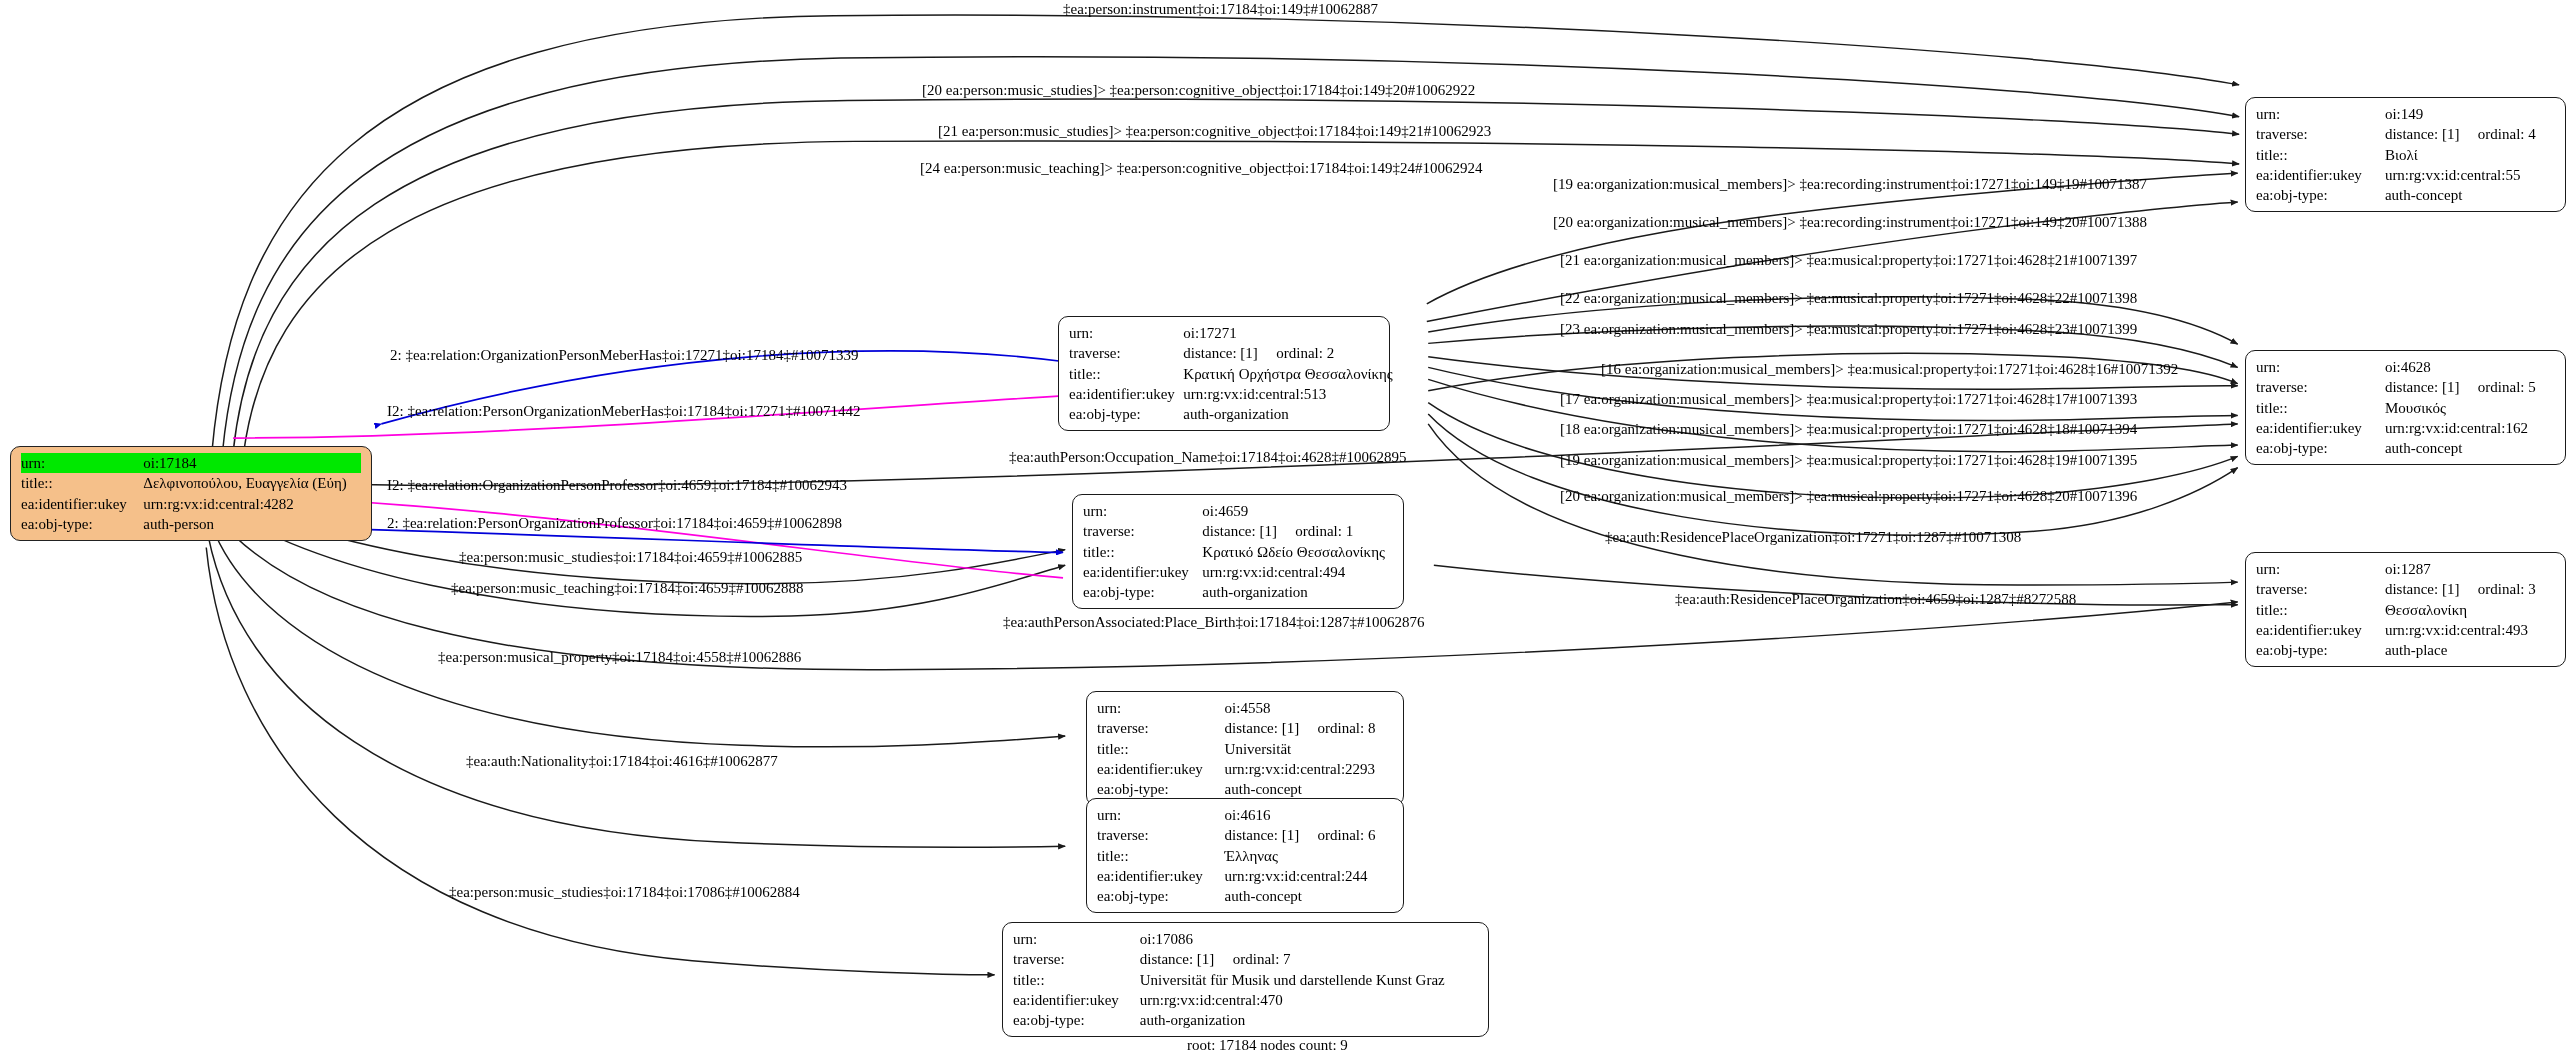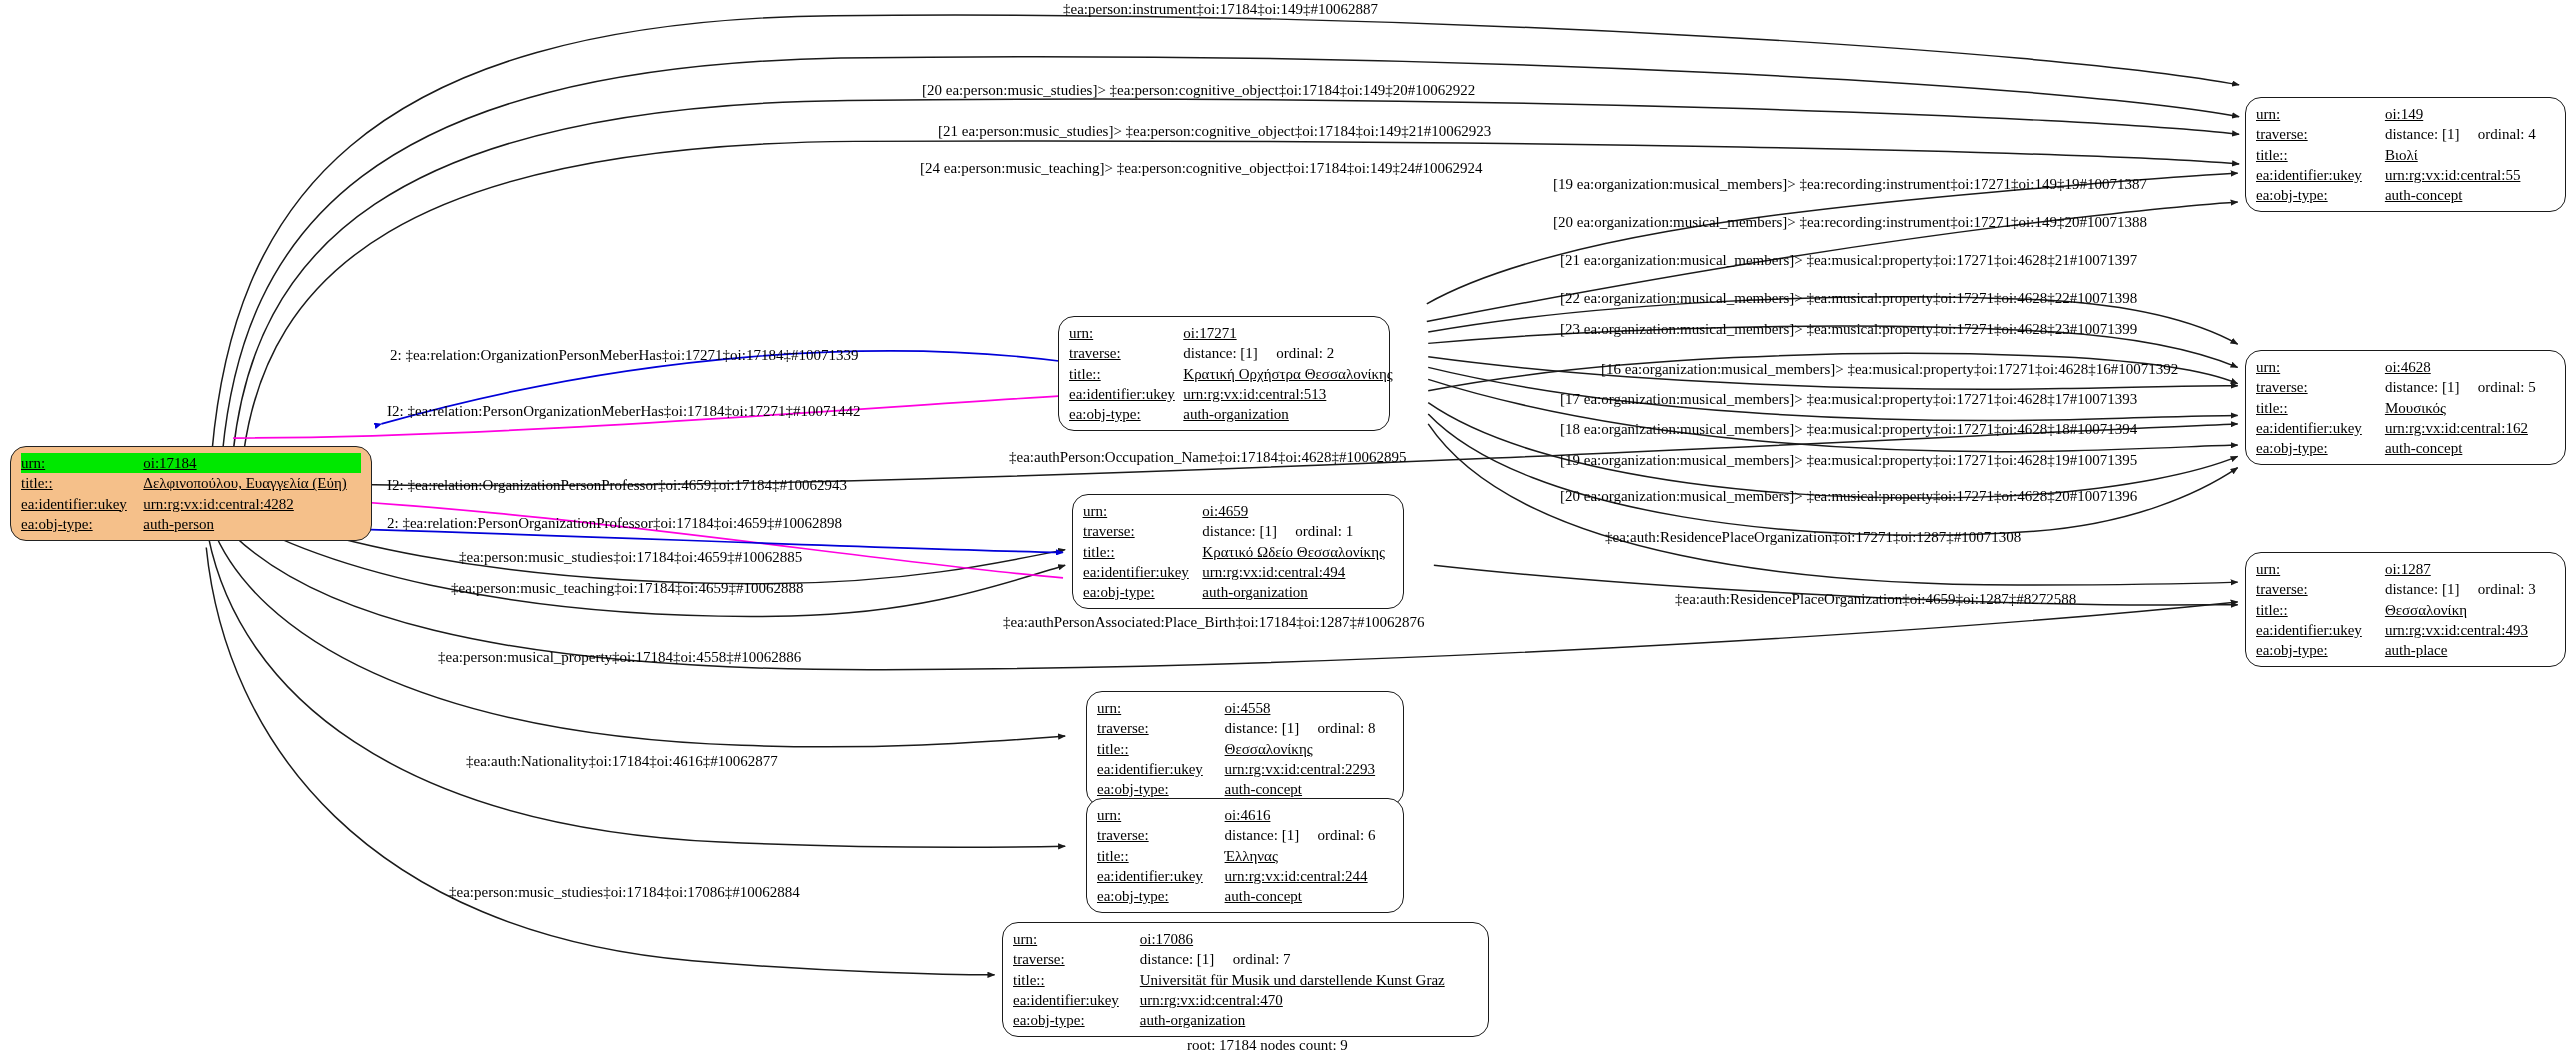--- a/index.html
+++ b/index.html
@@ -5,24 +5,23 @@
   html,body{margin:0;padding:0;background:#ffffff;}
   body{font-family:"Liberation Serif","DejaVu Serif",serif;}
   #stage{position:relative;width:2576px;height:1059px;overflow:hidden;background:#fff;}
   #edges{position:absolute;left:0;top:0;width:2576px;height:1059px;}
 
   
   .node{
     position:absolute;
     box-sizing:border-box;
     border:1.1px solid #1a1a1a;
-    border-radius:16px;
+    border-radius:10px;
     background:#ffffff;
     padding:6.4px 10px 6.4px 10px;
-    text-decoration:underline;
   }
   .node.root{background:#f5c08a;border-color:#222;}
   .node table{border-collapse:collapse;width:100%;}
   .node td{
     font-size:15px;
     line-height:1.34;
     color:#000;
     white-space:nowrap;
     padding:0;
     vertical-align:top;
@@ -200,21 +199,21 @@
         <td>oi:4558</td>
       </tr>
       <tr class="trv">
         <td class="k">traverse:</td>
         <td>
           <span class="d">distance: [1]</span><span class="o">ordinal: 8</span>
         </td>
       </tr>
       <tr>
         <td class="k">title::</td>
-        <td>Θεσσαλονίκης</td>
+        <td>Universität</td>
       </tr>
       <tr>
         <td class="k">ea:identifier:ukey</td>
         <td>urn:rg:vx:id:central:2293</td>
       </tr>
       <tr>
         <td class="k">ea:obj-type:</td>
         <td>auth-concept</td>
       </tr>
     </tbody>

